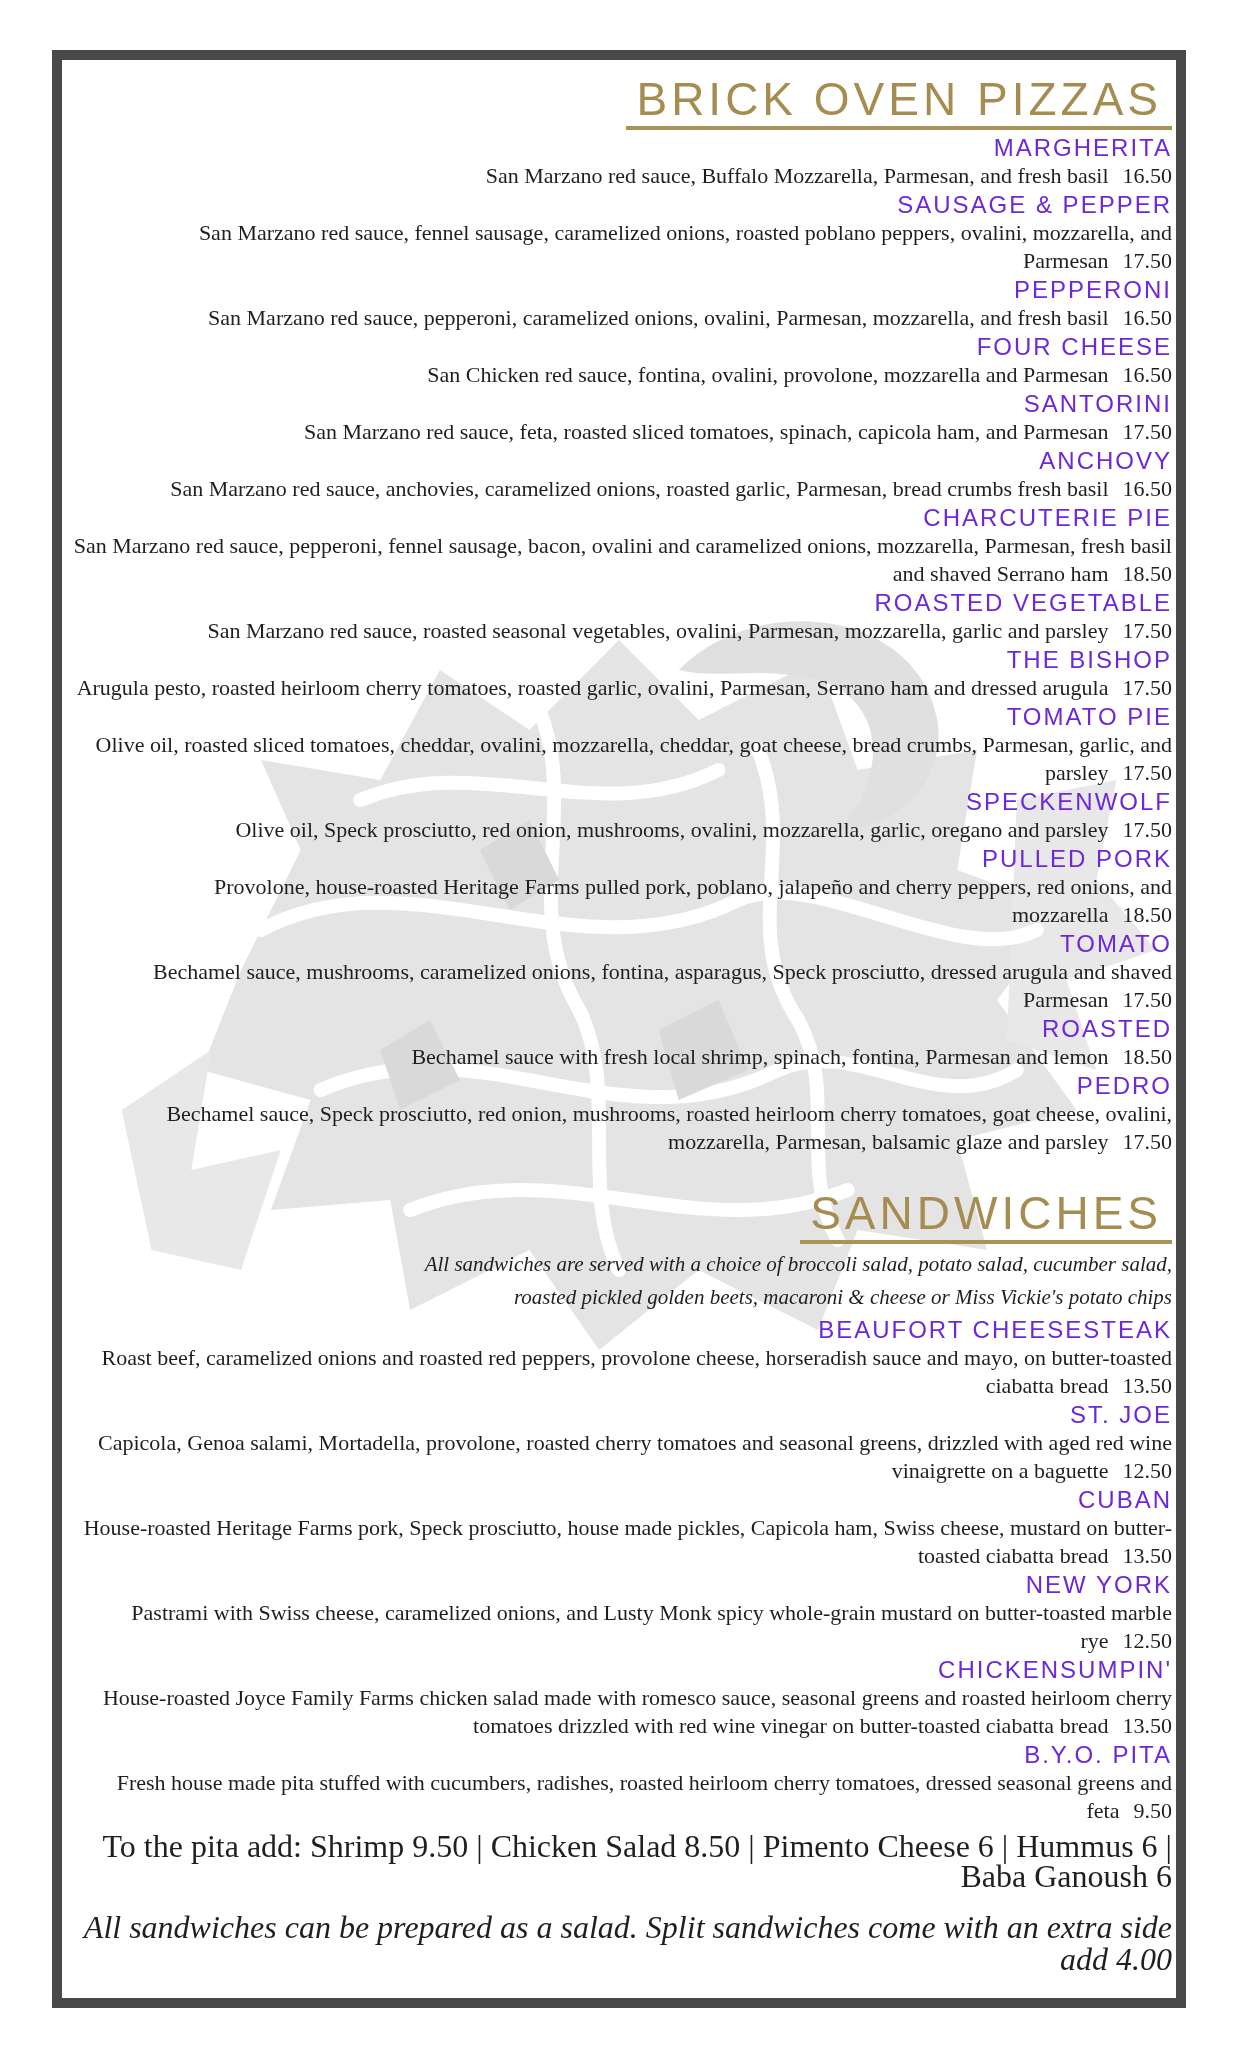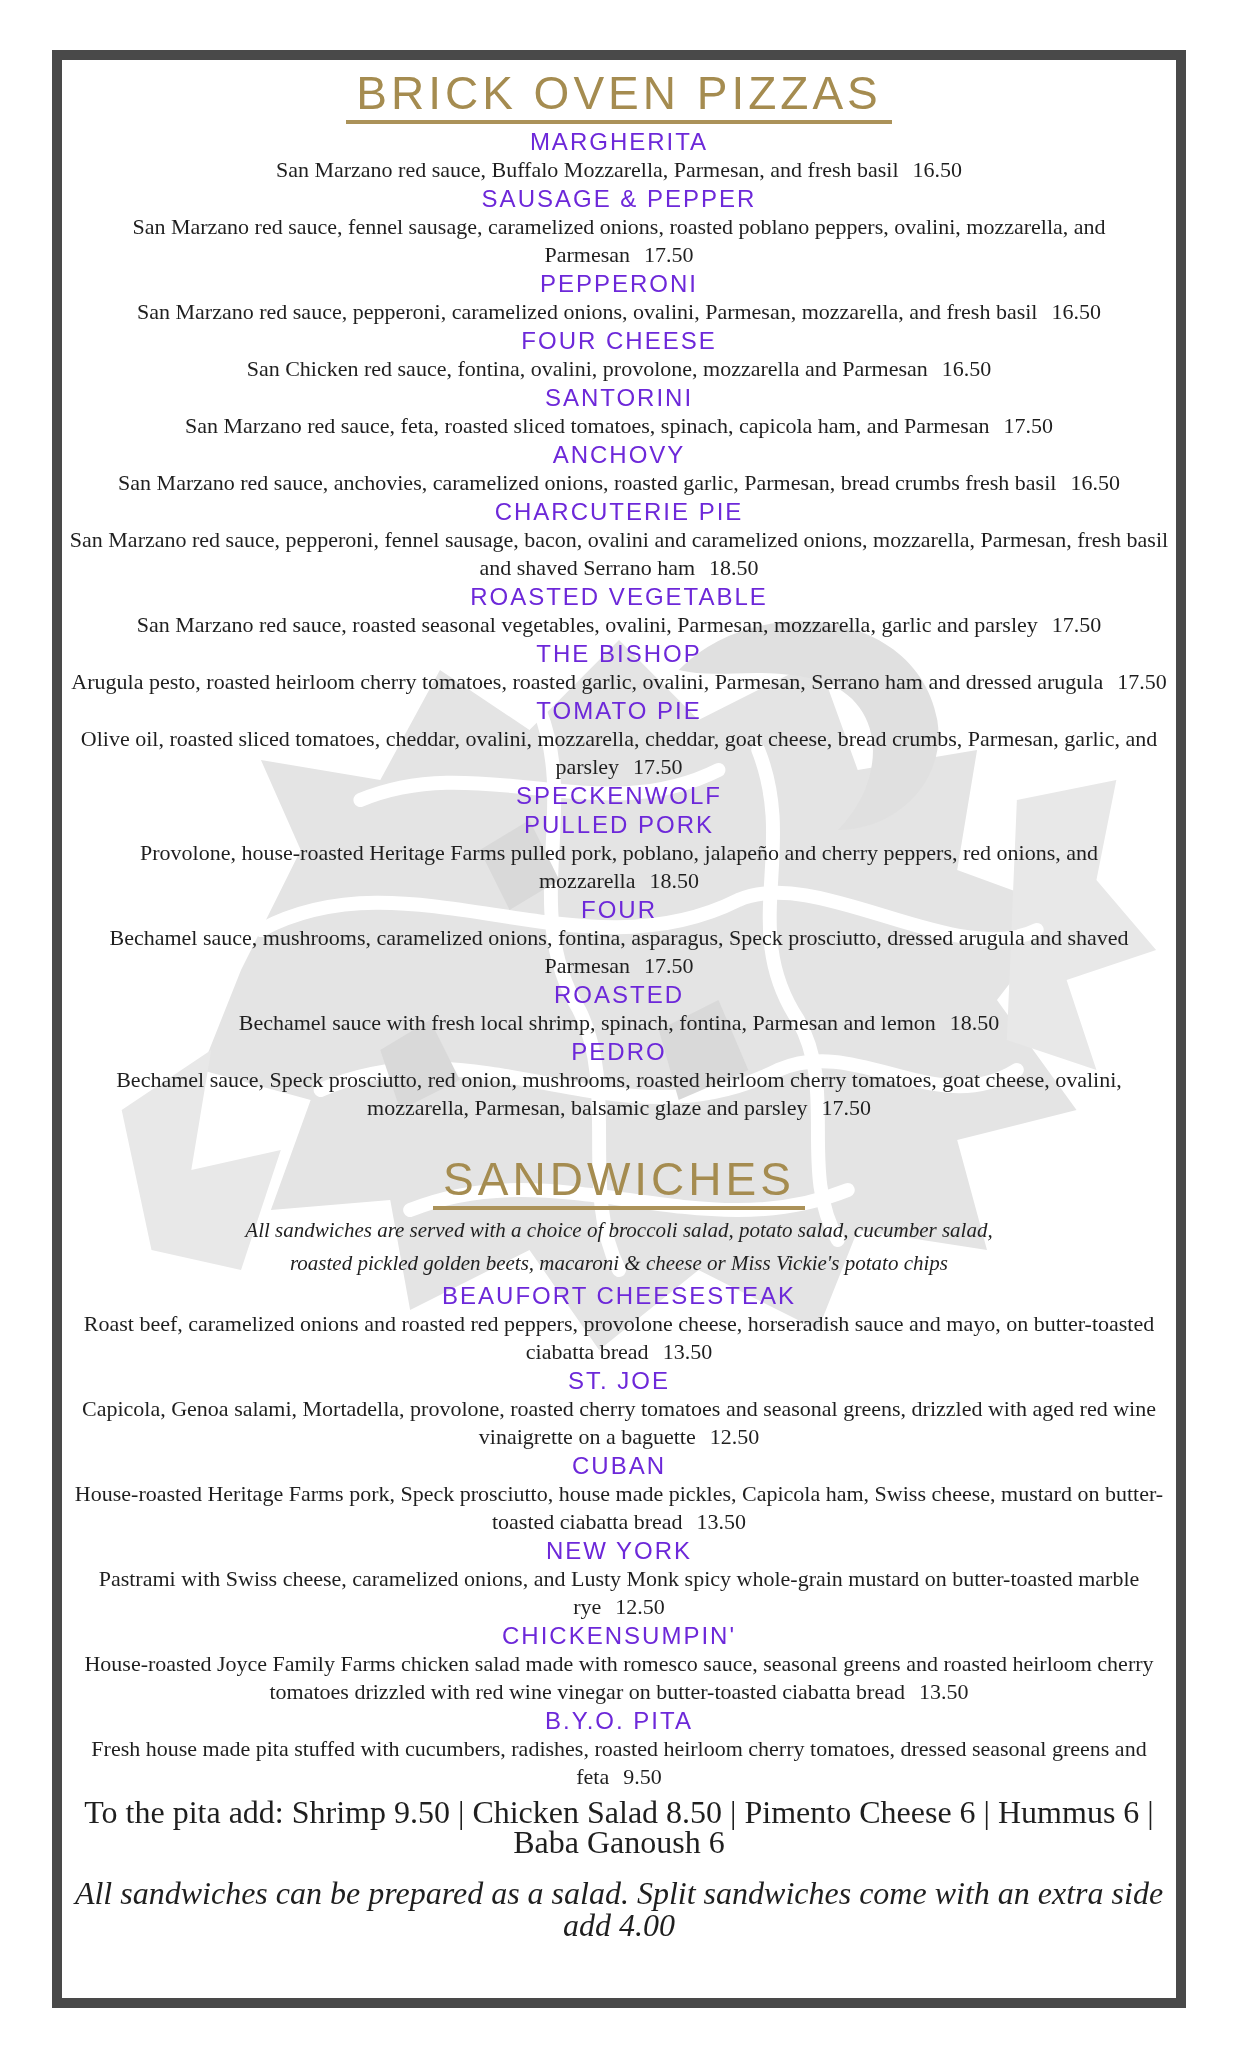--- a/index.html
+++ b/index.html
@@ -23,22 +23,22 @@
   .watermark{
     position:absolute;
     left:0;top:490px;
     width:100%;height:840px;
     z-index:0;
     pointer-events:none;
   }
   .content{
     position:relative;
     z-index:1;
-    padding:4px 4px 0 4px;
-    text-align:center;
+    padding:10px 4px 0 4px;
+    text-align:right;
   }
   .section-title{
     margin:6px 0 4px 0;
   }
   .section-title .title-text{
     display:inline-block;
     font-family:"Liberation Sans", sans-serif;
     font-weight:normal;
     font-size:46px;
     line-height:1.02;
@@ -157,27 +157,28 @@
       <div class="item">
         <div class="item-name">THE BISHOP</div>
         <div class="item-desc"><span>Arugula pesto, roasted heirloom cherry tomatoes, roasted garlic, ovalini, Parmesan, Serrano ham and dressed arugula</span><span class="price">17.50</span></div>
       </div>
       <div class="item">
         <div class="item-name">TOMATO PIE</div>
         <div class="item-desc"><span>Olive oil, roasted sliced tomatoes, cheddar, ovalini, mozzarella, cheddar, goat cheese, bread crumbs, Parmesan, garlic, and parsley</span><span class="price">17.50</span></div>
       </div>
       <div class="item">
         <div class="item-name">SPECKENWOLF</div>
+        <div class="item-desc"><span>Olive oil, Speck prosciutto, red onion, mushrooms, ovalini, mozzarella, garlic, oregano and parsley</span><span class="price">17.50</span></div>
       </div>
       <div class="item">
         <div class="item-name">PULLED PORK</div>
         <div class="item-desc"><span>Provolone, house-roasted Heritage Farms pulled pork, poblano, jalapeño and cherry peppers, red onions, and mozzarella</span><span class="price">18.50</span></div>
       </div>
       <div class="item">
-        <div class="item-name">FOUR</div>
+        <div class="item-name">TOMATO</div>
         <div class="item-desc"><span>Bechamel sauce, mushrooms, caramelized onions, fontina, asparagus, Speck prosciutto, dressed arugula and shaved Parmesan</span><span class="price">17.50</span></div>
       </div>
       <div class="item">
         <div class="item-name">ROASTED</div>
         <div class="item-desc"><span>Bechamel sauce with fresh local shrimp, spinach, fontina, Parmesan and lemon</span><span class="price">18.50</span></div>
       </div>
       <div class="item">
         <div class="item-name">PEDRO</div>
         <div class="item-desc"><span>Bechamel sauce, Speck prosciutto, red onion, mushrooms, roasted heirloom cherry tomatoes, goat cheese, ovalini, mozzarella, Parmesan, balsamic glaze and parsley</span><span class="price">17.50</span></div>
       </div>

